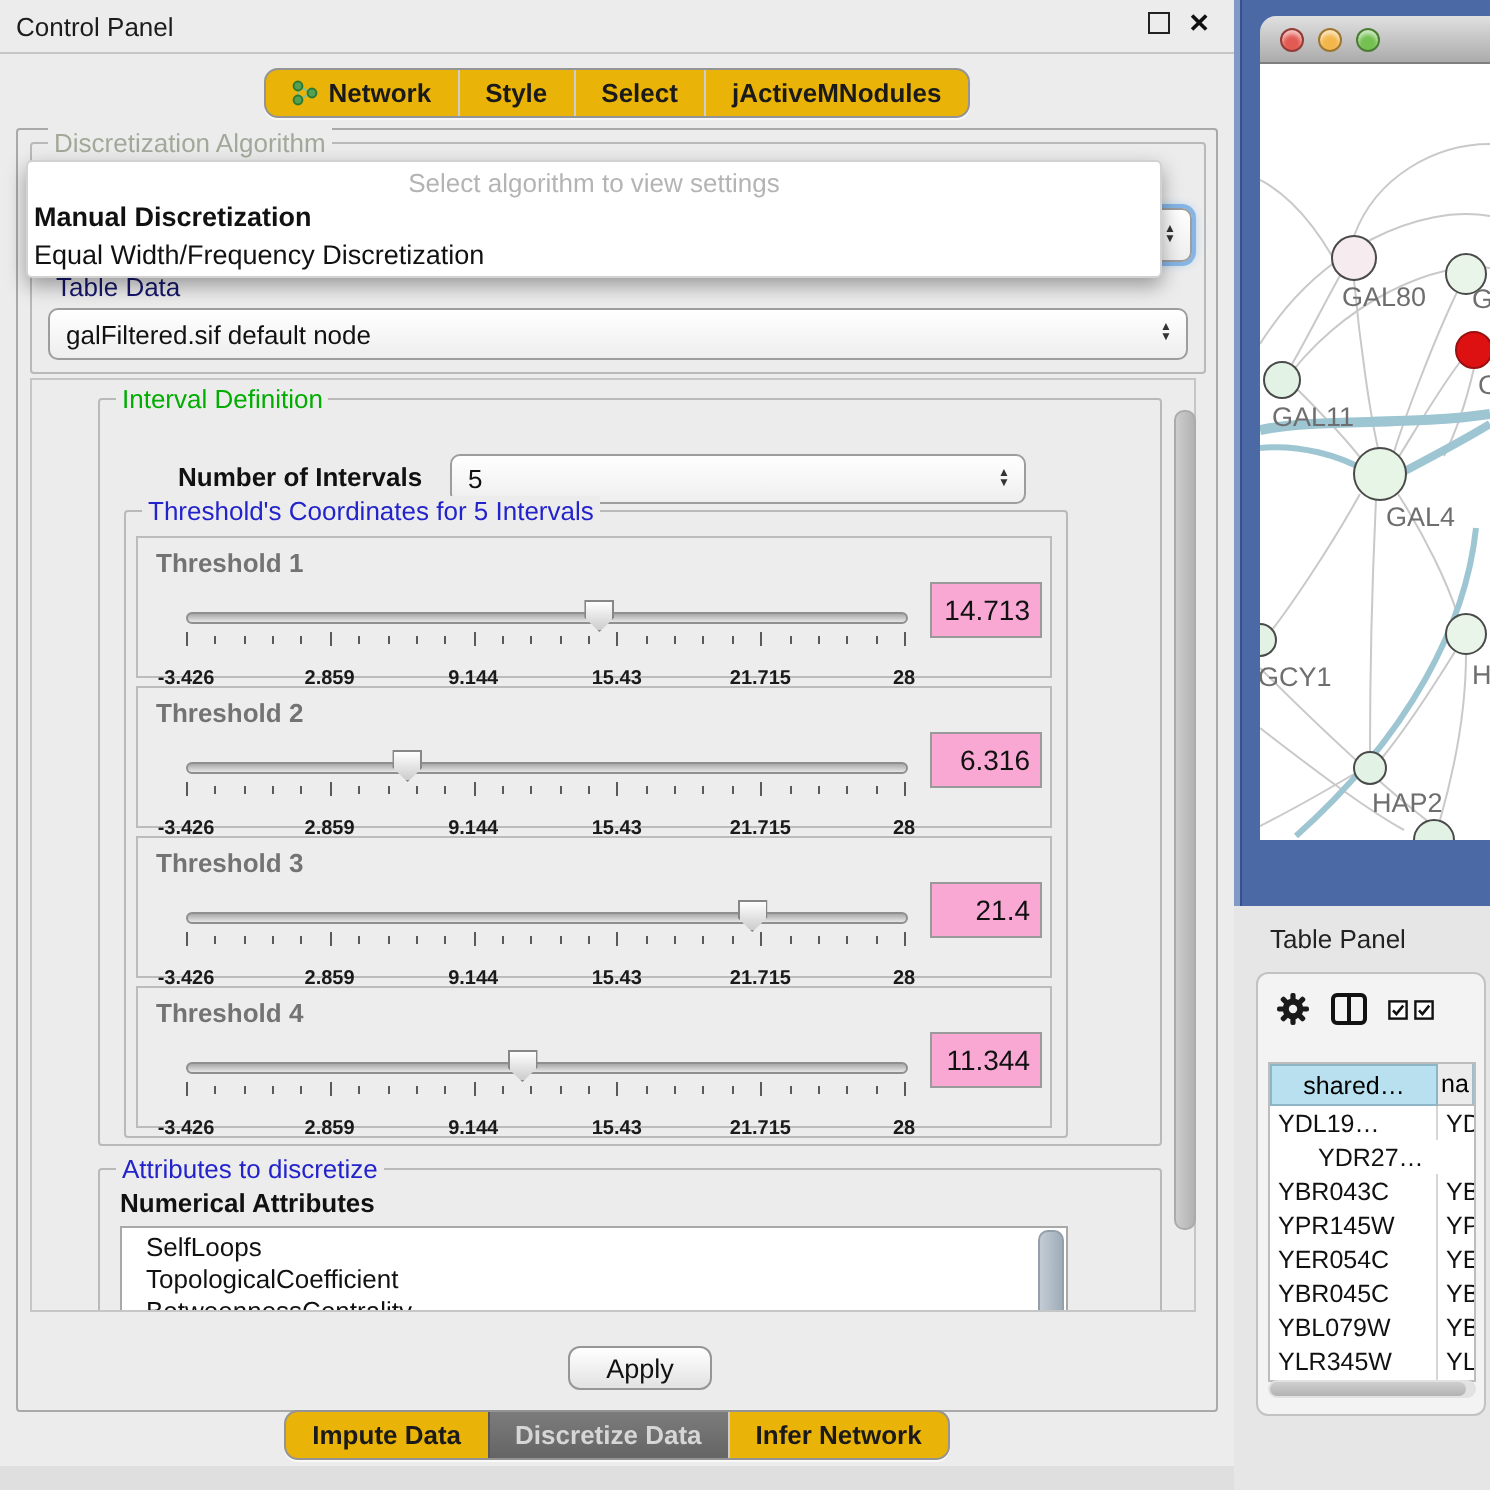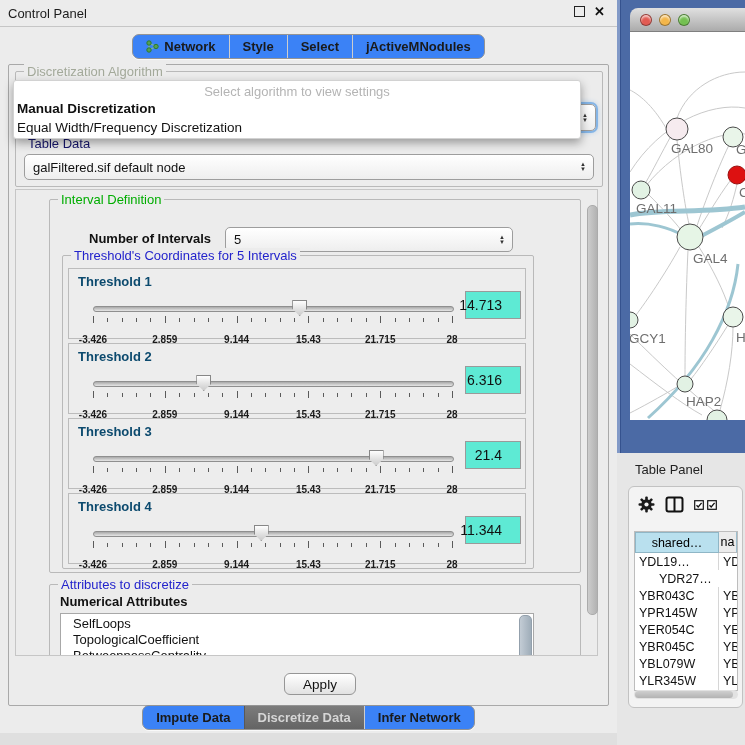--- a/index.html
+++ b/index.html
@@ -7,21 +7,21 @@
        font-family:"Liberation Sans",sans-serif;-webkit-font-smoothing:antialiased;}
   .root{position:relative;width:745px;height:745px;}
   
   .cp{position:absolute;left:0;top:0;width:617px;height:733px;background:#ececec;}
   .cp-header{position:absolute;left:0;top:0;width:617px;height:26px;border-bottom:1px solid #c6c6c6;}
   .cp-title{position:absolute;left:8px;top:6px;font-size:13px;color:#1c1c1c;}
   .win-icons{position:absolute;right:12px;top:5px;display:flex;gap:9px;align-items:center;}
   .float-box{width:9px;height:9px;border:1.5px solid #222;display:inline-block;}
   .close-x{font-size:13px;font-weight:700;color:#111;line-height:13px;}
   .tabrow{position:absolute;top:34px;left:0;width:617px;display:flex;justify-content:center;}
-  .seg-control{display:flex;background:#3b82f6;border:1px solid #949494;border-radius:7px;overflow:hidden;height:23px;box-shadow:0 1px 0 rgba(255,255,255,.7);}
+  .seg-control{display:flex;background:#eab308;border:1px solid #949494;border-radius:7px;overflow:hidden;height:23px;box-shadow:0 1px 0 rgba(255,255,255,.7);}
   .seg{padding:0 13px;font-size:13px;font-weight:700;color:#1a1a1a;display:flex;align-items:center;gap:5px;border-left:1px solid #cdcdcd;white-space:nowrap;}
   .seg:first-child{border-left:none;}
   .seg.active{background:linear-gradient(#7c7c7c,#646464);color:#d6d6d6;border-left-color:#585858;}
   .outer{position:absolute;left:8px;top:64px;width:599px;height:640px;border:1px solid #a9a9a9;background:#ececec;border-radius:2px;}
   .group{position:absolute;border:1px solid #b9b9b9;border-radius:2px;}
   .t-label{position:absolute;top:-8px;left:8px;background:#ececec;padding:0 3px;font-size:13px;line-height:15px;white-space:nowrap;}
   .green{color:#00ad00;}
   .blue{color:#2323cc;}
   .faded{color:#a3a99a;}
   .combo{position:absolute;background:linear-gradient(#ffffff,#eeeeee);border:1px solid #9d9d9d;border-radius:5px;font-size:13px;display:flex;align-items:center;padding:0 8px;color:#111;box-sizing:border-box;}
@@ -30,29 +30,29 @@
   .popup{position:absolute;left:4px;top:15px;width:566px;height:57px;background:#fff;border:1px solid #d2d2d2;border-radius:3px;box-shadow:0 4px 10px rgba(0,0,0,.35);z-index:20;overflow:hidden;}
   .popup .ph{margin-top:3px;text-align:center;font-size:13px;color:#b4b4b4;}
   .popup .opt{font-size:13.5px;color:#111;padding:1px 0 1px 3px;line-height:17px;}
   .popup .opt.b{font-weight:700;}
   .plain-label{position:absolute;font-size:13px;color:#16166b;}
   .bold-label{position:absolute;font-size:13px;font-weight:700;color:#111;}
   .scrollarea{position:absolute;left:6px;top:124px;width:583px;height:467px;border:1px solid #c6c6c6;background:#ececec;overflow:hidden;box-sizing:border-box;}
   .vscroll{position:absolute;left:576px;top:126px;width:13px;height:462px;}
   .vthumb{position:absolute;left:2px;top:14px;width:9px;height:408px;border-radius:5px;background:linear-gradient(90deg,#cdcdcd,#b2b2b2);border:1px solid #ababab;}
   .thr{position:absolute;left:5px;width:458px;height:71px;background:#ededed;border:1px solid #bcbcbc;box-sizing:border-box;}
-  .thr .tl{position:absolute;left:9px;top:5px;font-weight:700;font-size:13px;color:#0c4a6e;}
+  .thr .tl{position:absolute;left:9px;top:5px;font-weight:700;font-size:13px;color:#737373;}
   .slider{position:absolute;left:24px;top:37px;width:359px;height:30px;}
   .track{position:absolute;left:0;top:0;width:100%;height:4px;border-radius:3px;background:linear-gradient(#a9a9a9,#e6e6e6);border:1px solid #8f8f8f;}
   .thumb{position:absolute;top:-6px;width:15px;height:16px;background:linear-gradient(#fefefe,#cccccc);border:1px solid #878787;clip-path:polygon(0 0,100% 0,100% 55%,50% 100%,0 55%);box-sizing:border-box;}
   .ticks{position:absolute;top:9px;left:0;width:100%;height:9px;}
   .tick{position:absolute;top:3px;width:1px;height:4px;background:#5a5a5a;}
   .tick.major{top:1px;height:7px;}
   .ticklbl{position:absolute;top:19px;transform:translateX(-50%);font-size:10px;font-weight:700;color:#1a1a1a;white-space:nowrap;}
-  .valbox{position:absolute;left:396px;top:22px;width:56px;height:28px;background:#5eead4;border:1px solid #9a9a9a;font-size:14px;color:#111;display:flex;align-items:center;justify-content:flex-end;padding-right:18px;box-sizing:border-box;}
+  .valbox{position:absolute;left:396px;top:22px;width:56px;height:28px;background:#f9a8d4;border:1px solid #9a9a9a;font-size:14px;color:#111;display:flex;align-items:center;justify-content:flex-end;padding-right:5px;box-sizing:border-box;}
   .attr-list{position:absolute;left:10px;top:28px;width:474px;height:70px;background:#fff;border:1px solid #a8a8a8;font-size:13px;color:#111;padding:2px 0 0 12px;line-height:16px;overflow:hidden;box-sizing:border-box;}
   .list-thumb{position:absolute;right:1px;top:1px;width:11px;height:44px;background:linear-gradient(90deg,#c3ccd5,#9fadb9);border:1px solid #93a0ac;border-radius:5px;}
   .apply{position:absolute;left:275px;top:608px;width:72px;height:22px;background:linear-gradient(#ffffff,#e2e2e2);border:1px solid #969696;border-radius:6px;font-size:13.5px;color:#111;font-family:"Liberation Sans",sans-serif;}
   .bottomrow{position:absolute;top:705px;left:0;width:617px;display:flex;justify-content:center;}
   
   .right{position:absolute;left:617px;top:0;width:128px;height:713px;}
   .bluebg{position:absolute;left:0;top:0;width:128px;height:453px;
      background:linear-gradient(90deg,#8199c7 0px,#8199c7 3px,#35528e 3px,#35528e 4px,#4b6aa5 4px);}
   .macwin{position:absolute;left:13px;top:8px;width:115px;height:412px;}
   .titlebar{position:absolute;left:0;top:0;width:115px;height:24px;background:linear-gradient(#e0e0e0,#ababab);border-bottom:1px solid #7f7f7f;border-top-left-radius:8px;display:flex;align-items:center;padding-left:10px;gap:7px;box-sizing:border-box;}

